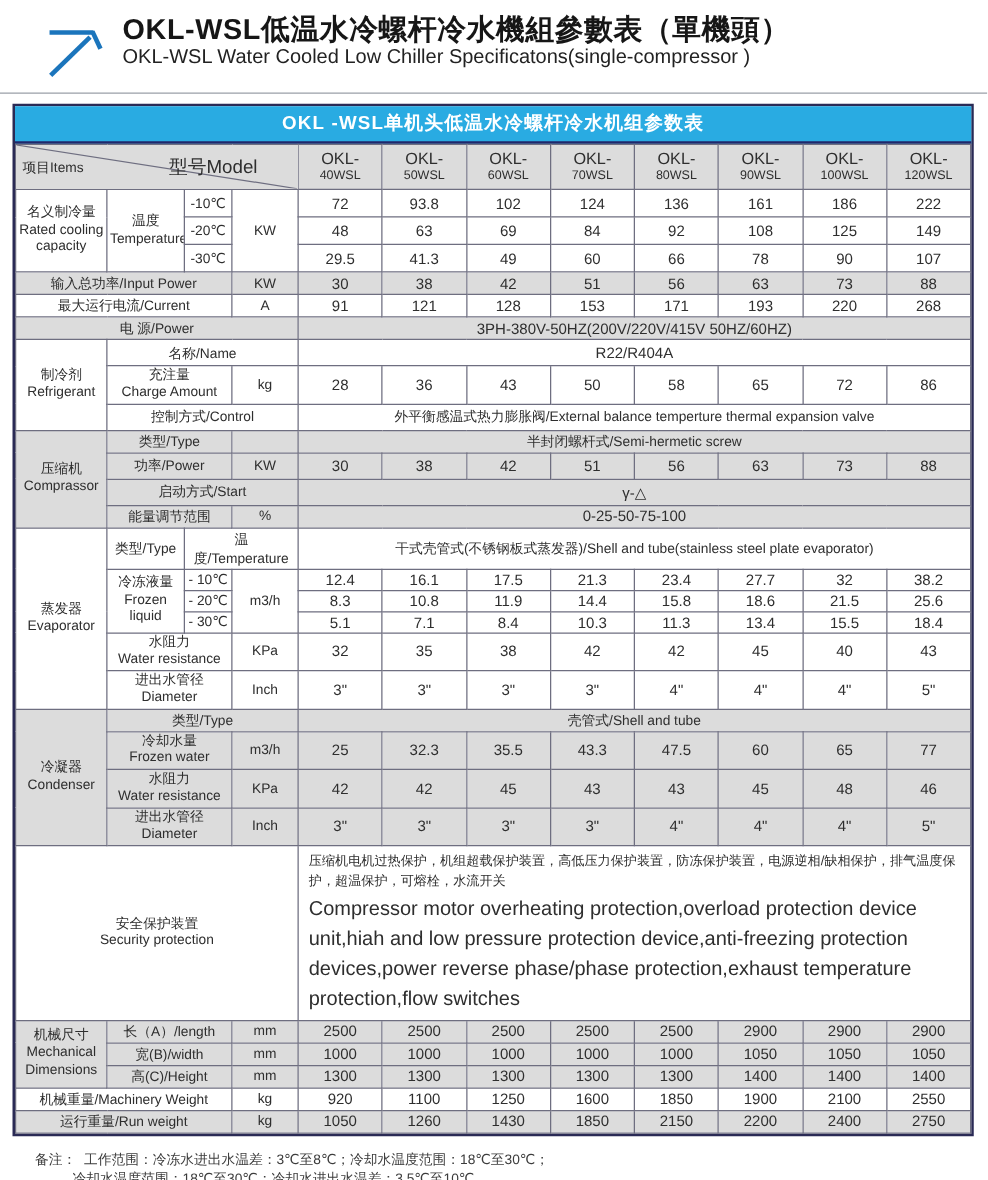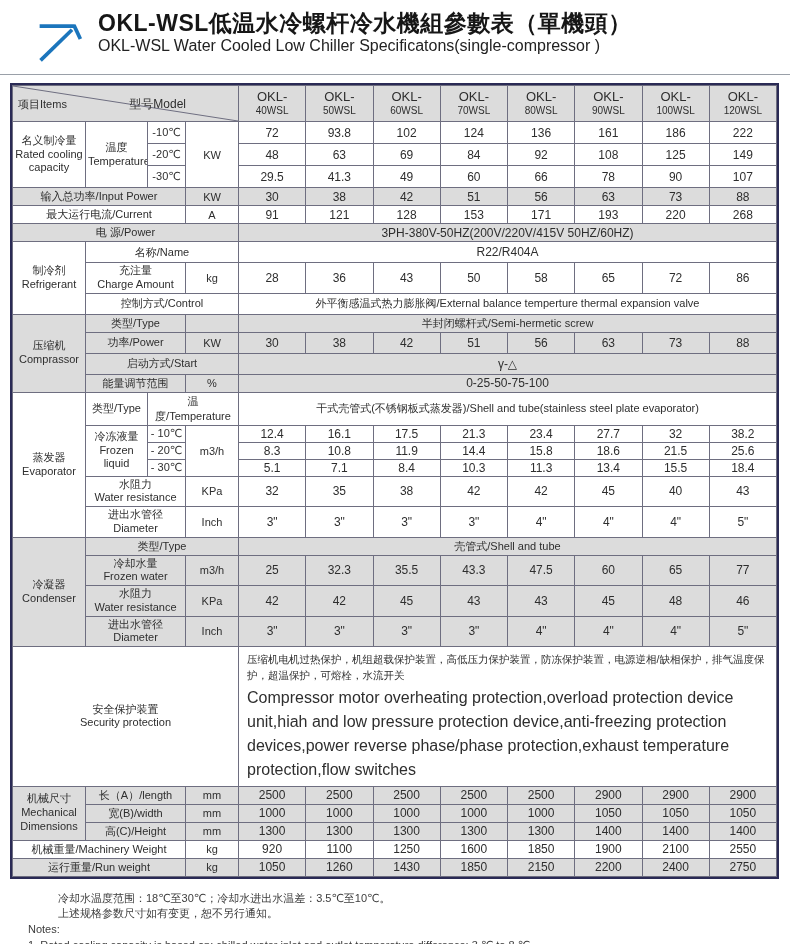--- a/index.html
+++ b/index.html
@@ -25,21 +25,21 @@
   .lbl { font-size:11px; }
   .unit { font-size:11px; }
   .pre { white-space:pre-line; line-height:1.25; }
   .h36{height:36px}.h28{height:28px}.h23{height:23px}.h21{height:21px}.h18{height:22px}
   .h17{height:17px}.h16{height:16px}.h15{height:15px}.h30{height:30px}.h84{height:84px}
 
   
   .corner { position:relative; padding:0; }
   .corner svg { position:absolute; inset:0; width:100%; height:100%; }
   .corner-items { position:absolute; left:5px; top:50%; transform:translateY(-50%); font-size:11px; }
-  .corner-model { position:absolute; right:52px; top:50%; transform:translateY(-50%); font-size:12px; }
+  .corner-model { position:absolute; right:32px; top:50%; transform:translateY(-50%); font-size:15px; }
 
   .model-cell .m1 { display:block; font-size:13px; line-height:1.1; }
   .model-cell .m2 { display:block; font-size:10px; line-height:1.2; }
 
   .sec-td { text-align:left; padding:4px 8px; }
   .sec-zh { font-size:10.5px; line-height:1.55; }
   .sec-en { font-size:16px; line-height:1.5; margin-top:2px; }
 
   
   .notes { margin:12px 20px 0 28px; font-size:11px; color:#3c3c3c; line-height:1.45; }
@@ -58,20 +58,21 @@
       <path d="M9 50 L43 17" stroke="#1b75bc" stroke-width="4" fill="none"></path>
     </svg>
     <div class="titles">
       <div class="title-zh">OKL-WSL低温水冷螺杆冷水機組參數表（單機頭）</div>
       <div class="title-en">OKL-WSL Water Cooled Low Chiller Specificatons(single-compressor )</div>
     </div>
   </div>
   <hr class="head-rule">
 
   <div class="tablewrap">
+    <div class="banner">OKL -WSL单机头低温水冷螺杆冷水机组参数表</div>
     <table>
       <colgroup>
         <col style="width:73px">
           <col style="width:62px">
           <col style="width:38px">
           <col style="width:53px">
         <col>
           <col>
           <col>
           <col>
@@ -434,20 +435,21 @@
             <td>2200</td>
             <td>2400</td>
             <td>2750</td>
           </tr>
 
       </tbody>
     </table>
   </div>
 
   <div class="notes">
+    <div class="note-line">备注：  工作范围：冷冻水进出水温差：3℃至8℃；冷却水温度范围：18℃至30℃；</div>
     <div class="note-line ind-zh">冷却水温度范围：18℃至30℃；冷却水进出水温差：3.5℃至10℃。</div>
     <div class="note-line ind-zh">上述规格参数尺寸如有变更，恕不另行通知。</div>
     <div class="note-line">Notes:</div>
     <div class="note-line">1. Rated cooling capacity is based on: chilled water inlet and outlet temperature difference: 3 ℃ to 8 ℃.</div>
 
   </div>
 
 </div>
 
 </body></html>

